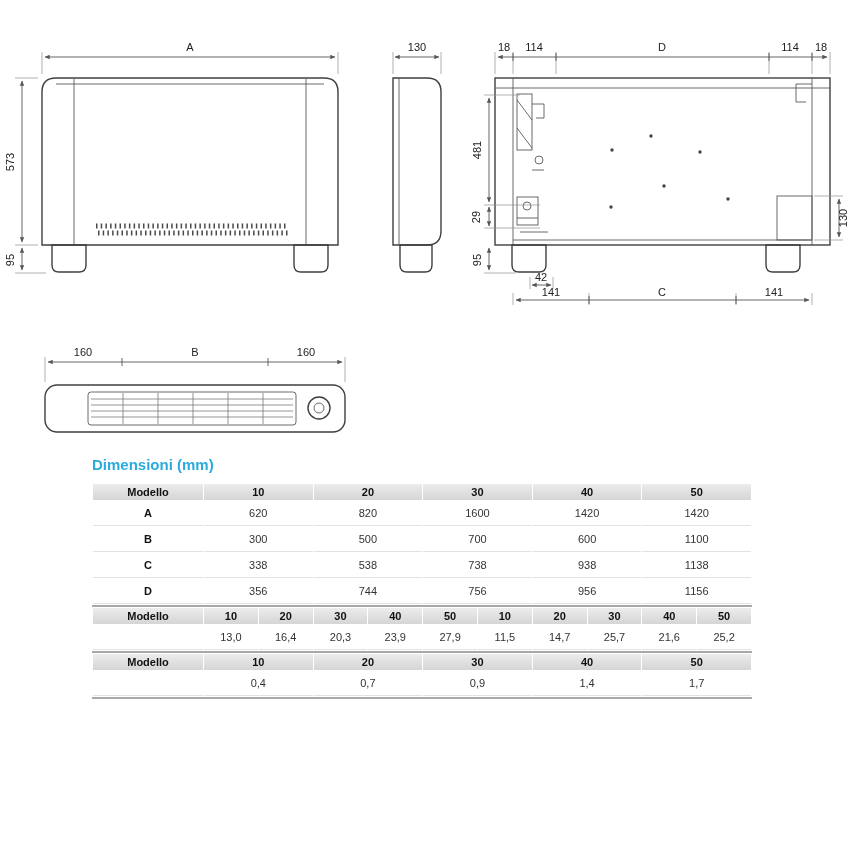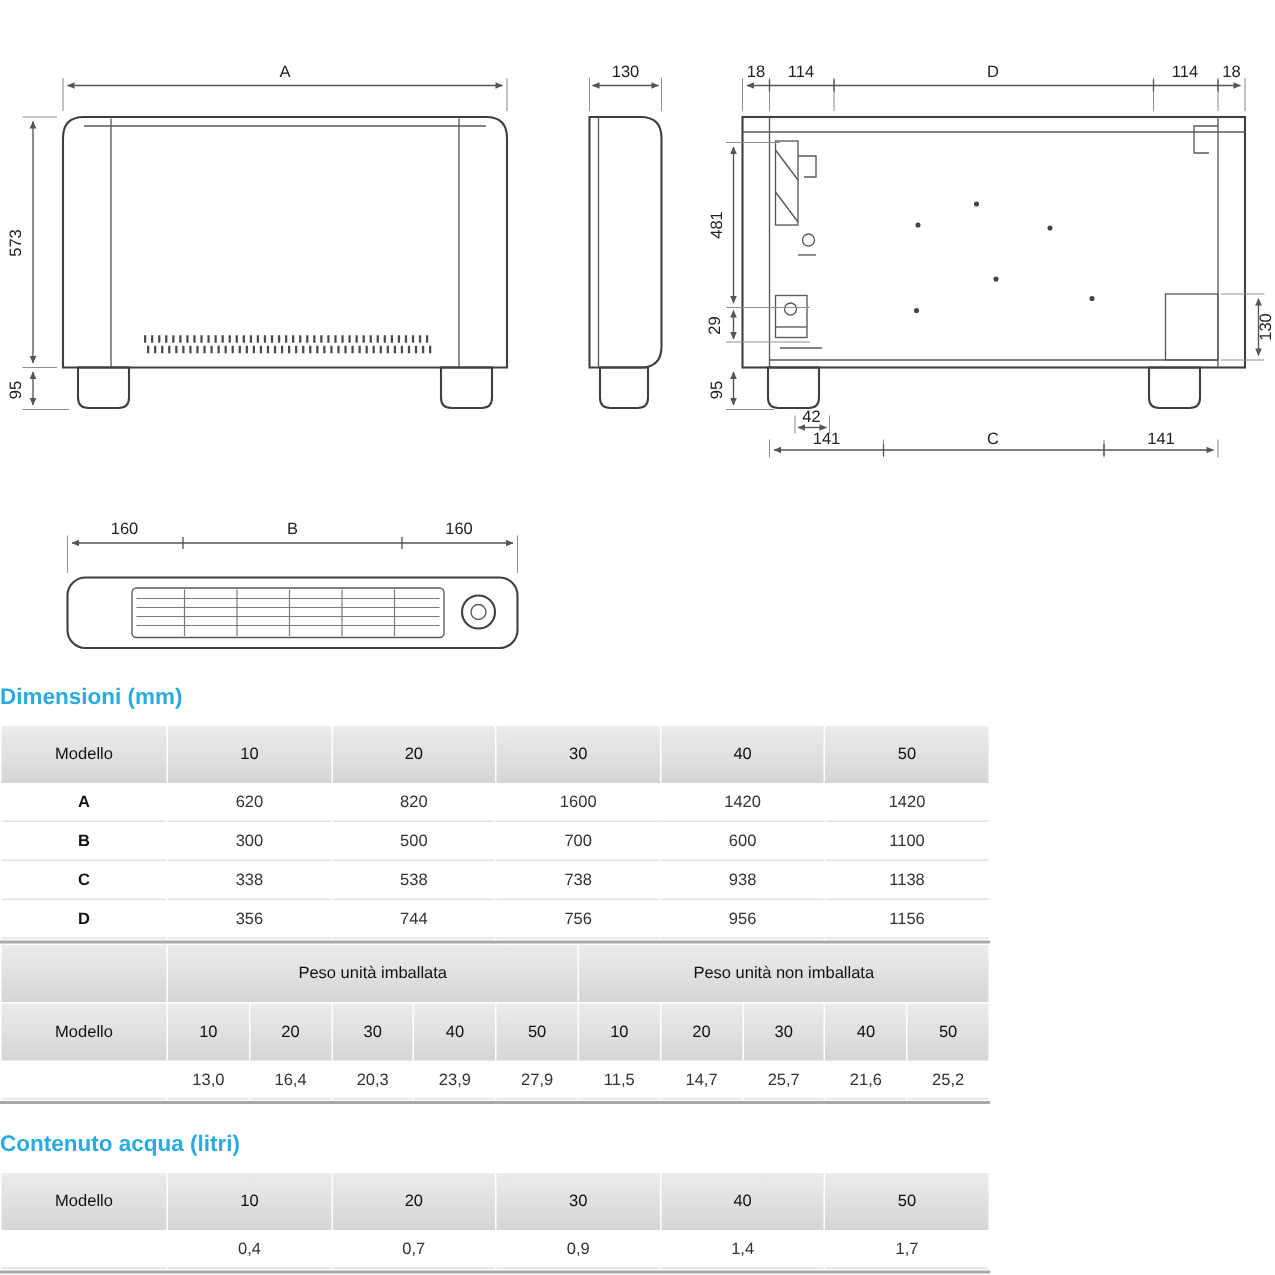--- a/index.html
+++ b/index.html
@@ -17,33 +17,33 @@
   .obj-thin { fill: none; stroke: #5a5a5a; stroke-width: 0.9; }
   .ext      { stroke: #8f8f8f; stroke-width: 0.7; }
   .dim      { stroke: #555555; stroke-width: 0.9; fill: none; }
   .tick     { stroke: #555555; stroke-width: 0.9; }
   .grille   { stroke: #4a4a4a; stroke-width: 5; stroke-dasharray: 1.5 3.2; }
   .grille-thin { stroke: #7a7a7a; stroke-width: 0.8; }
   .dot      { fill: #444444; }
   .dimtext  { font-family: "Liberation Sans", sans-serif; font-size: 11px; fill: #222; text-anchor: middle; }
 
   
-  .content { width: 660px; }
+  .content { margin-left: 92px; width: 660px; }
   .section-title { color: #2aabde; font-size: 15px; font-weight: bold; margin: 18px 0 10px; }
   .content .section-title:first-child { margin-top: 8px; }
 
   table.data-table {
     border-collapse: separate; border-spacing: 1px;
     width: 660px; table-layout: fixed;
     border-bottom: 2px solid #a8a8a8;
   }
   .data-table th {
     background: linear-gradient(180deg, #ececec, #d5d5d5);
-    font-size: 11px; font-weight: normal; color: #111;
-    padding: 13px 2px; text-align: center;
+    font-size: 11px; font-weight: bold; color: #111;
+    padding: 2px 2px; text-align: center;
   }
   .data-table td {
     font-size: 11px; color: #333; background: #fff;
     padding: 6px 2px; text-align: center;
     border-bottom: 1px solid #e2e2e2;
   }
   .data-table td.rowlabel { font-weight: bold; color: #111; }
 </style>
 </head>
 <body>
@@ -265,25 +265,20 @@
           <col>
           <col>
           <col>
           <col>
           <col>
           <col>
           <col>
       </colgroup>
       <thead>
         <tr>
-          <th></th>
-          <th colspan="5">Peso unità imballata</th>
-          <th colspan="5">Peso unità non imballata</th>
-        </tr>
-        <tr>
           <th>Modello</th>
           <th>10</th>
           <th>20</th>
           <th>30</th>
           <th>40</th>
           <th>50</th>
           <th>10</th>
           <th>20</th>
           <th>30</th>
           <th>40</th>
@@ -300,21 +295,20 @@
           <td>27,9</td>
           <td>11,5</td>
           <td>14,7</td>
           <td>25,7</td>
           <td>21,6</td>
           <td>25,2</td>
         </tr>
       </tbody>
     </table>
 
-    <h2 class="section-title">Contenuto acqua (litri)</h2>
     <table class="data-table">
       <colgroup>
           <col style="width:110px">
           <col>
           <col>
           <col>
           <col>
           <col>
         </colgroup>
       <thead>

